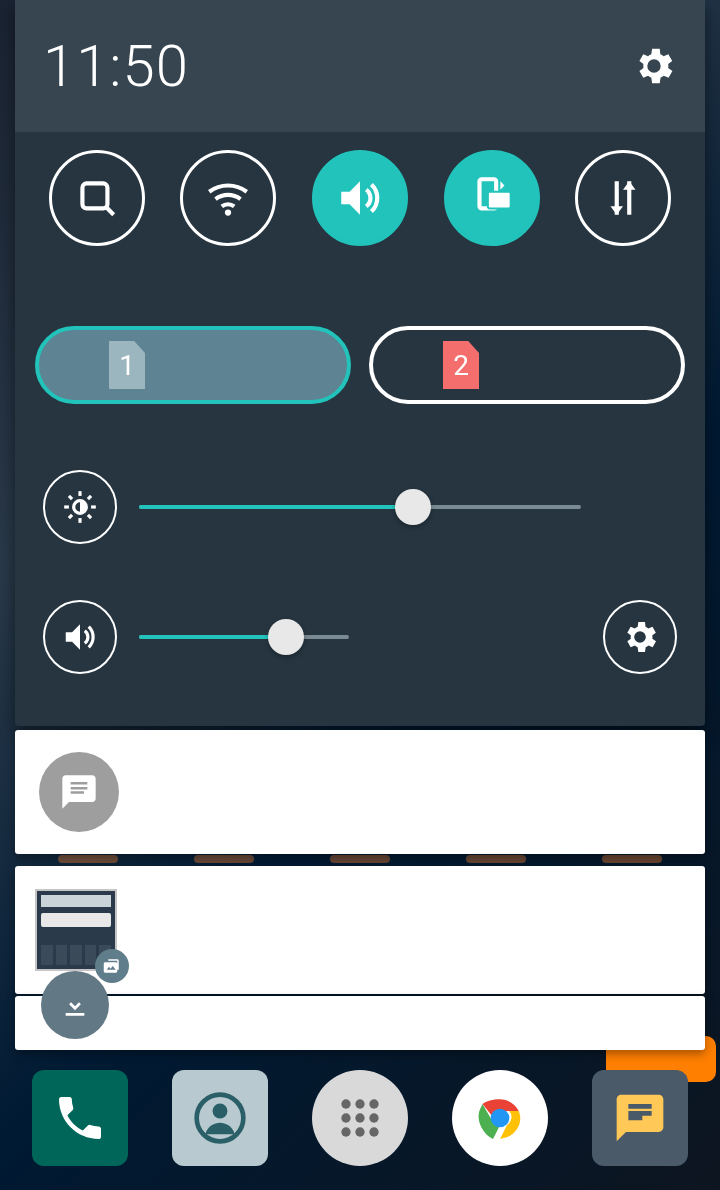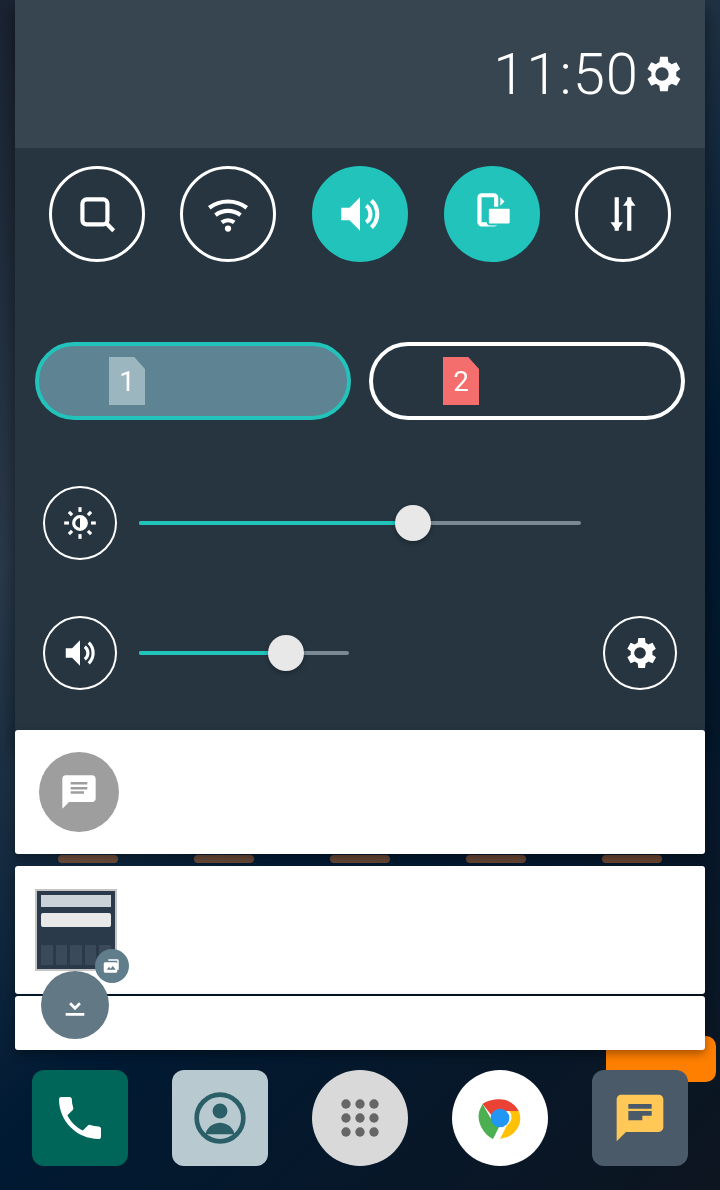--- a/index.html
+++ b/index.html
@@ -15,21 +15,21 @@
 .dock-icon svg { width: 56px; height: 56px; }
 .dock-phone { background: #00665a; }
 .dock-contacts { background: #b8c9d0; }
 .dock-drawer { background: #d9d9d9; border-radius: 50%; }
 .dock-chrome { border-radius: 50%; background: #fff; padding: 0; }
 .dock-msg { background: #4a5a68; }
 .orange-badge { position: absolute; right: 4px; bottom: 108px; width: 110px; height: 46px; background: #ff7f00; border-radius: 10px 10px 10px 10px; }
 
 
 .qs-panel { position: absolute; left: 15px; top: 0; width: 690px; background: #263540; border-radius: 0 0 4px 4px; box-shadow: 0 8px 18px rgba(0,0,0,0.5); padding-bottom: 24px; }
-.qs-header { height: 148px; background: #36454f; display: flex; align-items: center; justify-content: flex-end; padding: 0 20px; }
+.qs-header { height: 132px; background: #36454f; display: flex; align-items: center; justify-content: space-between; padding: 0 28px; }
 .qs-clock { color: #fff; font-size: 58px; font-weight: 300; letter-spacing: 1px; }
 .qs-settings { width: 46px; height: 46px; }
 .qs-tiles { display: flex; justify-content: space-around; padding: 18px 16px 10px; }
 .qs-tile { width: 96px; height: 96px; border-radius: 50%; border: 3px solid #fff; display: flex; align-items: center; justify-content: center; background: transparent; }
 .qs-tile.active { background: #21c3bb; border-color: #21c3bb; }
 .qs-tile svg { width: 50px; height: 50px; }
 .sim-row { display: flex; gap: 18px; padding: 70px 20px 20px; }
 .sim-pill { flex: 1; height: 78px; border-radius: 40px; display: flex; align-items: center; padding-left: 70px; position: relative; }
 .sim-pill-1 { background: #5e8392; border: 4px solid #21c3bb; }
 .sim-pill-2 { background: transparent; border: 4px solid #fff; }

